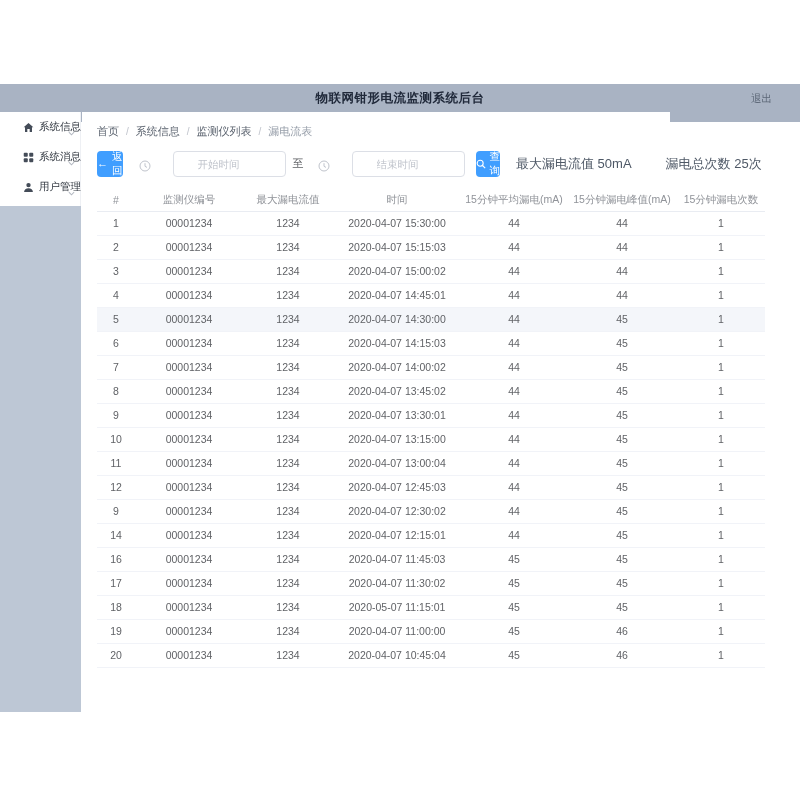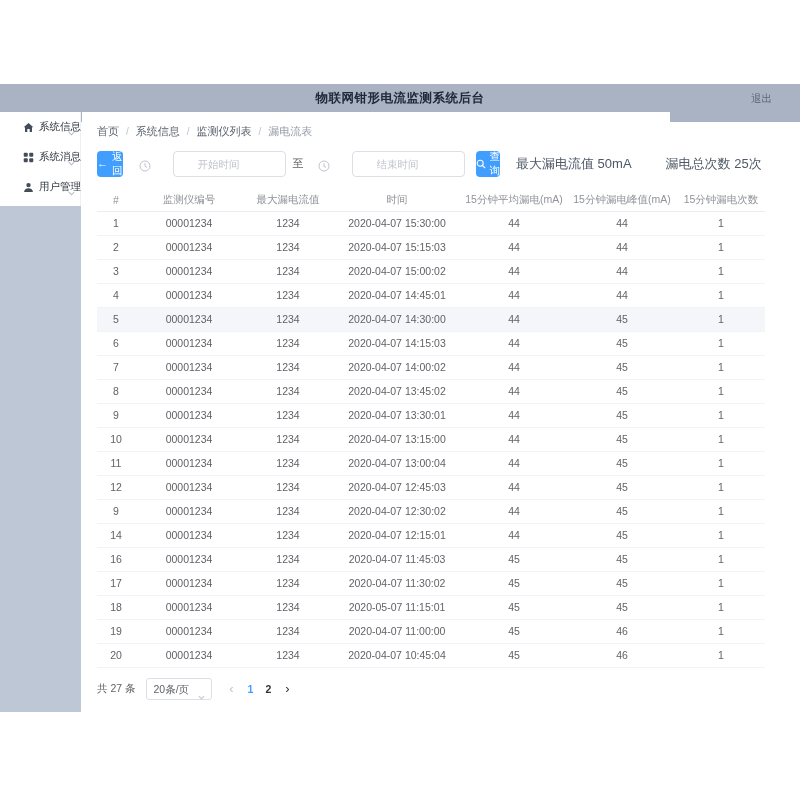--- a/index.html
+++ b/index.html
@@ -363,30 +363,15 @@
             <td>00001234</td>
             <td>1234</td>
             <td>2020-04-07 10:45:04</td>
             <td>45</td>
             <td>46</td>
             <td>1</td>
           </tr>
         </tbody>
     </table>
 
-    <div class="pager">
-      <span class="pg-total">共 27 条</span>
-      <span class="pg-size">
-        <span>20条/页</span>
-        <span class="mi-caret">
-          <svg viewBox="0 0 8 8">
-              <polyline points="1,2.5 4,5.5 7,2.5" fill="none" stroke="#c0c4cc" stroke-width="1.2"></polyline>
-            </svg>
-        </span>
-      </span>
-      <span class="pg-arrow prev disabled">‹</span>
-      <span class="pg-page active">1</span>
-      <span class="pg-page">2</span>
-      <span class="pg-arrow next">›</span>
-    </div>
 
   </main>
 </div>
 
 </body></html>

